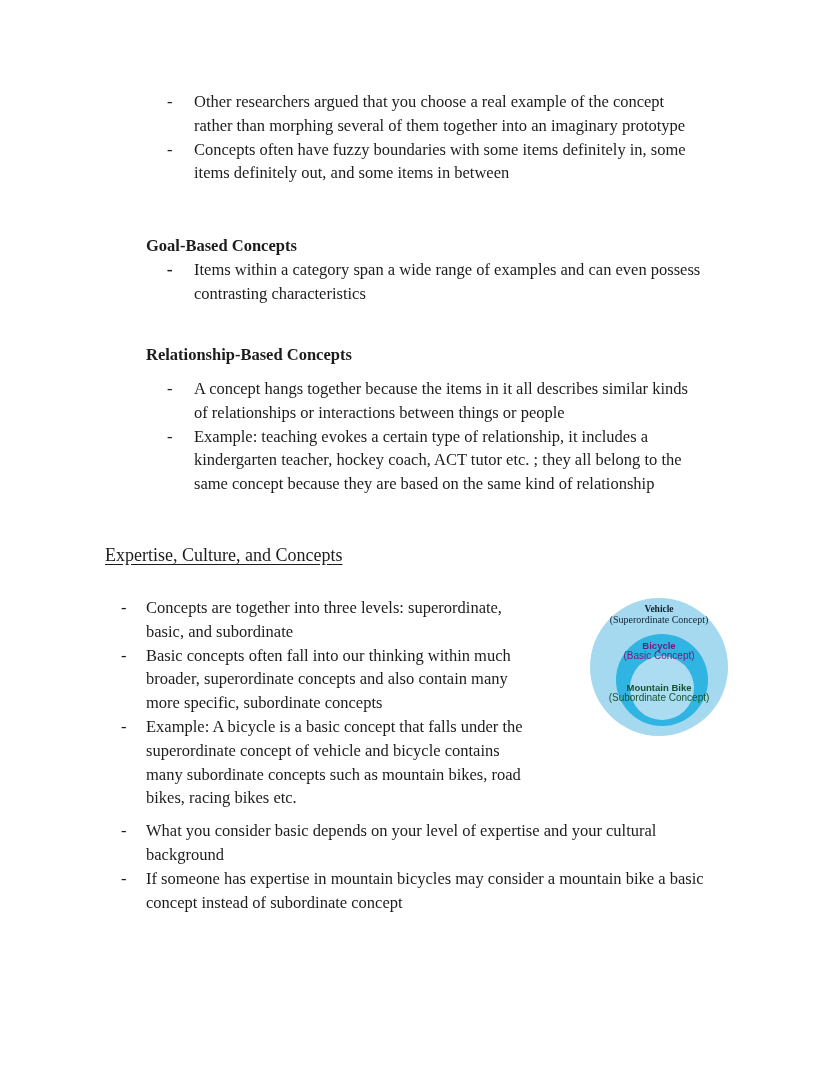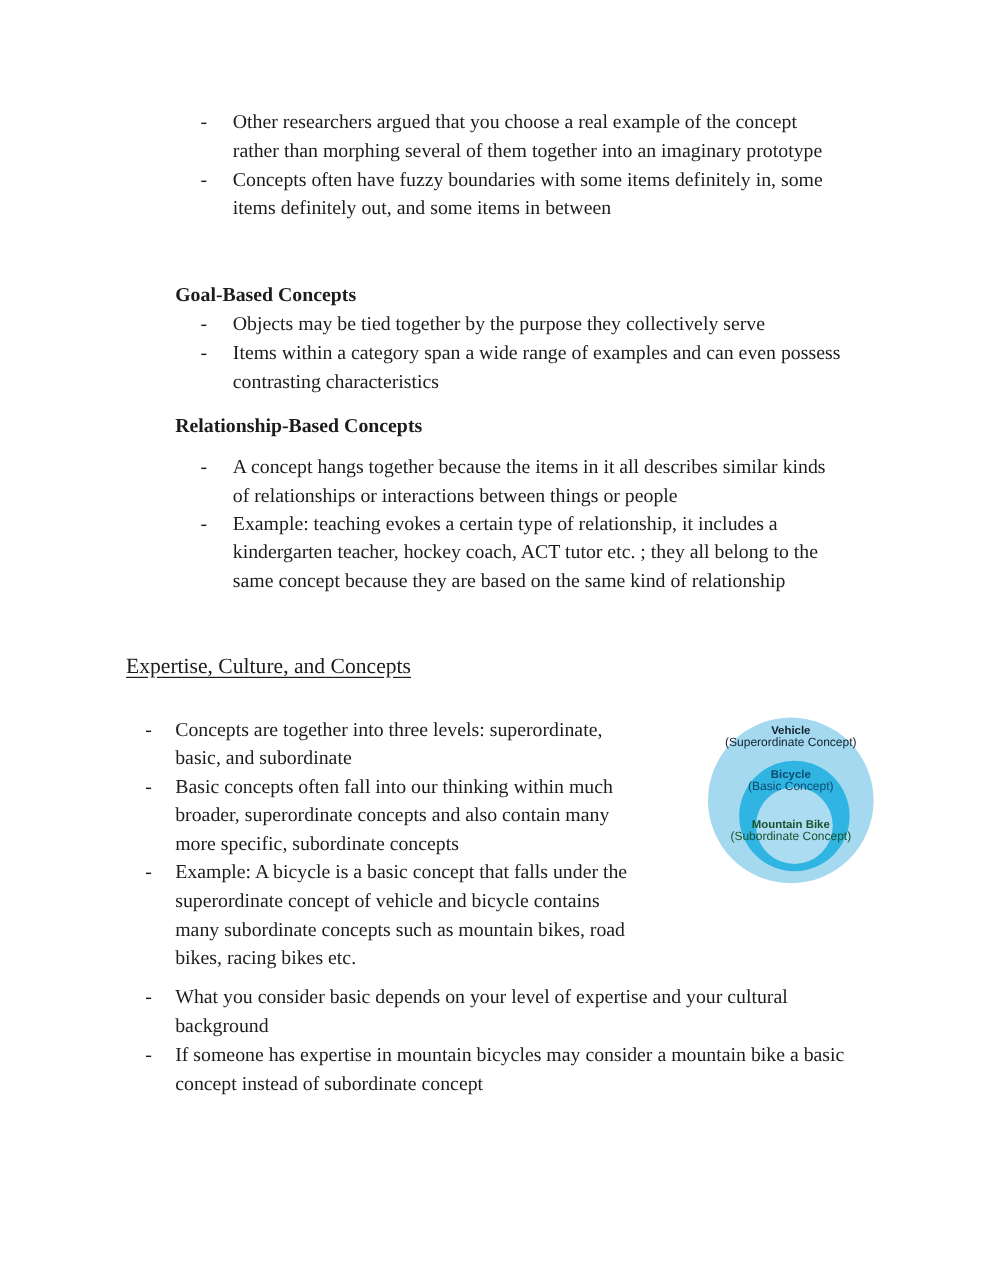--- a/index.html
+++ b/index.html
@@ -50,21 +50,21 @@
     right: 0; top: 2px;
     width: 150px;
     font-family: "Liberation Sans", sans-serif;
   }
   .diagram { position: relative; width: 138px; height: 138px; margin-left: 2px; }
   .circle { position: absolute; border-radius: 50%; }
   .c-outer  { left: 0;    top: 0;    width: 138px; height: 138px; }
   .c-middle { left: 26px; top: 36px; width: 92px;  height: 92px; }
   .c-inner  { left: 40px; top: 58px; width: 64px;  height: 64px; }
   .ring-label { position: absolute; left: 0; width: 138px; text-align: center; }
-  .l-outer  { top: 6px; }
+  .l-outer  { top: 6px; font-family: Liberation Serif, serif; }
   .l-middle { top: 42px; }
   .l-inner  { top: 84px; }
   .rl-main { font-size: 9.5px; font-weight: bold; line-height: 11px; }
   .rl-sub  { font-size: 10px; line-height: 9px; }
   .caption {
     margin-top: 5px;
     font-size: 9.5px;
     line-height: 12.5px;
     color: #4d4f52;
   }
@@ -83,21 +83,20 @@
     <div class="li">
       <span class="marker">-</span>
       <span>Concepts often have fuzzy boundaries with some items definitely in, some items definitely out, and some items in between</span>
     </div>
   </div>
 
   <h3 class="abs goal-head">Goal-Based Concepts</h3>
   <div class="abs goal-list list-a">
     <div class="li">
       <span class="marker">-</span>
-      <span>Objects may be tied together by the purpose they collectively serve</span>
     </div>
     <div class="li">
       <span class="marker">-</span>
       <span>Items within a category span a wide range of examples and can even possess contrasting characteristics</span>
     </div>
   </div>
 
   <h3 class="abs rel-head">Relationship-Based Concepts</h3>
   <div class="abs rel-list list-a">
     <div class="li">
@@ -131,21 +130,21 @@
 
     <div class="figure">
       <div class="diagram">
         <div class="circle c-outer" style="background: rgb(165, 217, 239);"></div>
         <div class="circle c-middle" style="background: rgb(48, 180, 226);"></div>
         <div class="circle c-inner" style="background: rgb(171, 220, 242);"></div>
         <div class="ring-label l-outer" style="color: rgb(16, 33, 47);">
           <div class="rl-main">Vehicle</div>
           <div class="rl-sub">(Superordinate Concept)</div>
         </div>
-        <div class="ring-label l-middle" style="color: #0c4a6e;">
+        <div class="ring-label l-middle" style="color: #701a75;">
           <div class="rl-main">Bicycle</div>
           <div class="rl-sub">(Basic Concept)</div>
         </div>
         <div class="ring-label l-inner" style="color: #14532d;">
           <div class="rl-main">Mountain Bike</div>
           <div class="rl-sub">(Subordinate Concept)</div>
         </div>
       </div>
     </div>
 

